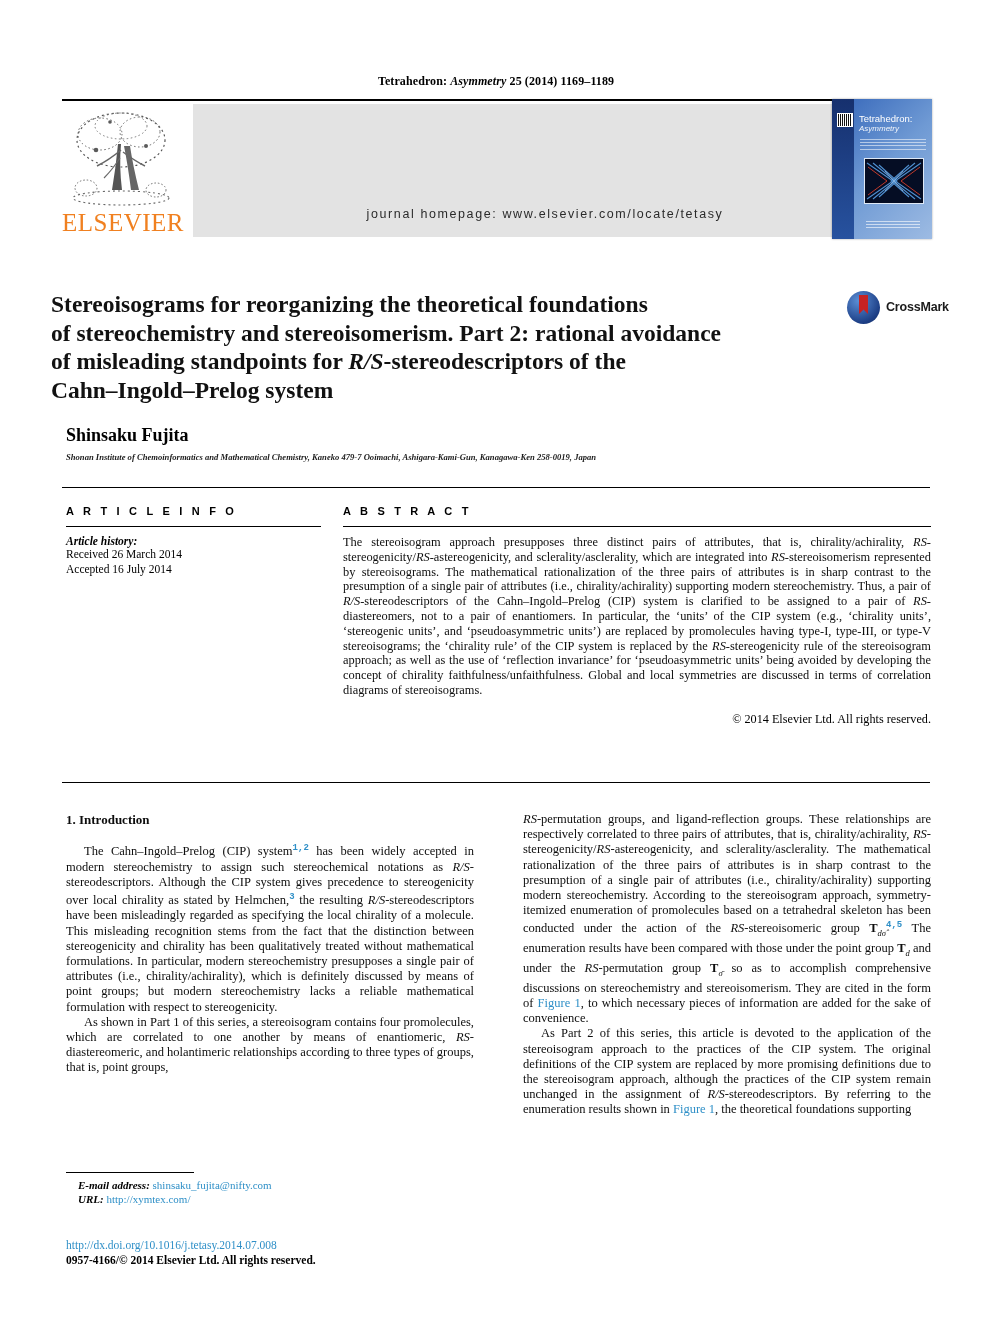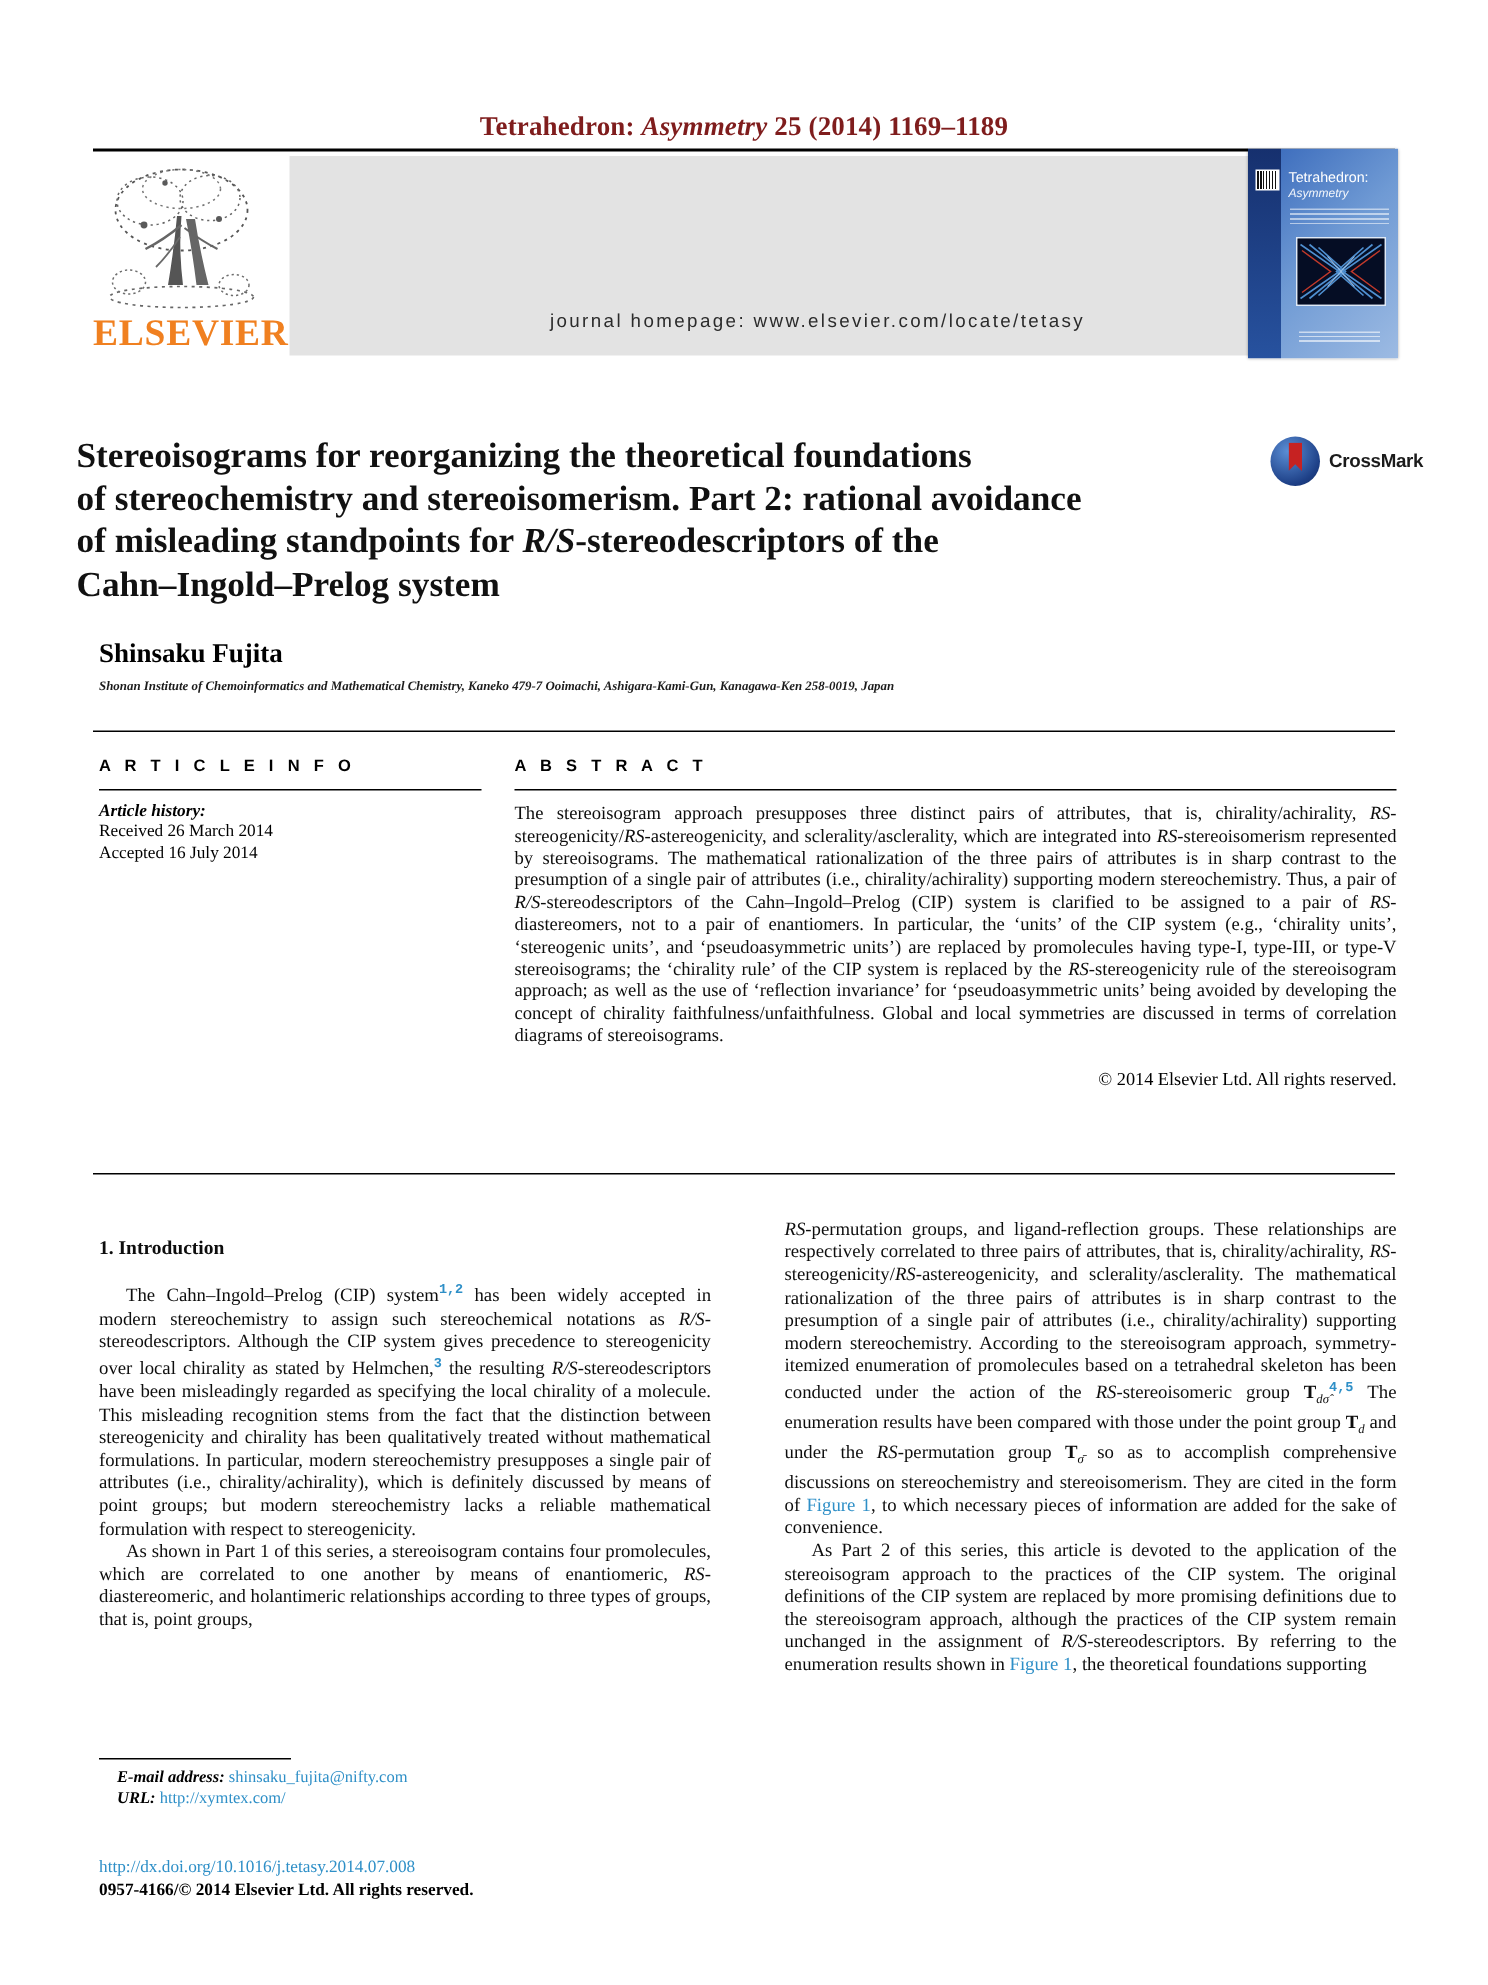--- a/index.html
+++ b/index.html
@@ -23,43 +23,42 @@
     height: 1323px;
   }
 
   
   .running-head {
     position: absolute;
     left: 0;
     top: 74px;
     width: 992px;
     text-align: center;
-    font-size: 18px;
-    color: #7f1d1d;
+    font-size: 12px;
+    color: #000000;
     font-weight: bold;
     letter-spacing: .1px;
   }
   .running-head .ital { font-style: italic; }
 
   
   .masthead {
     position: absolute;
     left: 62px;
     top: 99px;
     width: 868px;
     height: 140px;
     border-top: 2px solid #000;
   }
   .elsevier-logo {
     position: absolute;
     left: 0px;
     top: 5px;
     width: 118px;
     height: 130px;
-    font-weight: bold;
   }
   .tree-box {
     position: absolute;
     left: 4px; top: 0;
     width: 110px; height: 105px;
     overflow: hidden;
   }
   .elsevier-word {
     position: absolute;
     left: 0px;
@@ -310,21 +309,21 @@
     font-size: 12.5px;
     line-height: 15.2px;
     text-align: justify;
     color: #0d0d0d;
   }
   .col-left { left: 66px; }
   .col-right { left: 523px; }
   .h2 {
     font-size: 13px;
     font-weight: bold;
-    margin: 12px 0 14px 0;
+    margin: 0 0 14px 0;
     text-align: left;
   }
   .para {
     margin: 0;
     text-indent: 18px;
   }
   .para.cont { text-indent: 0; }
   .ital { font-style: italic; }
   sup.ref {
     color: #2E8FC7;

